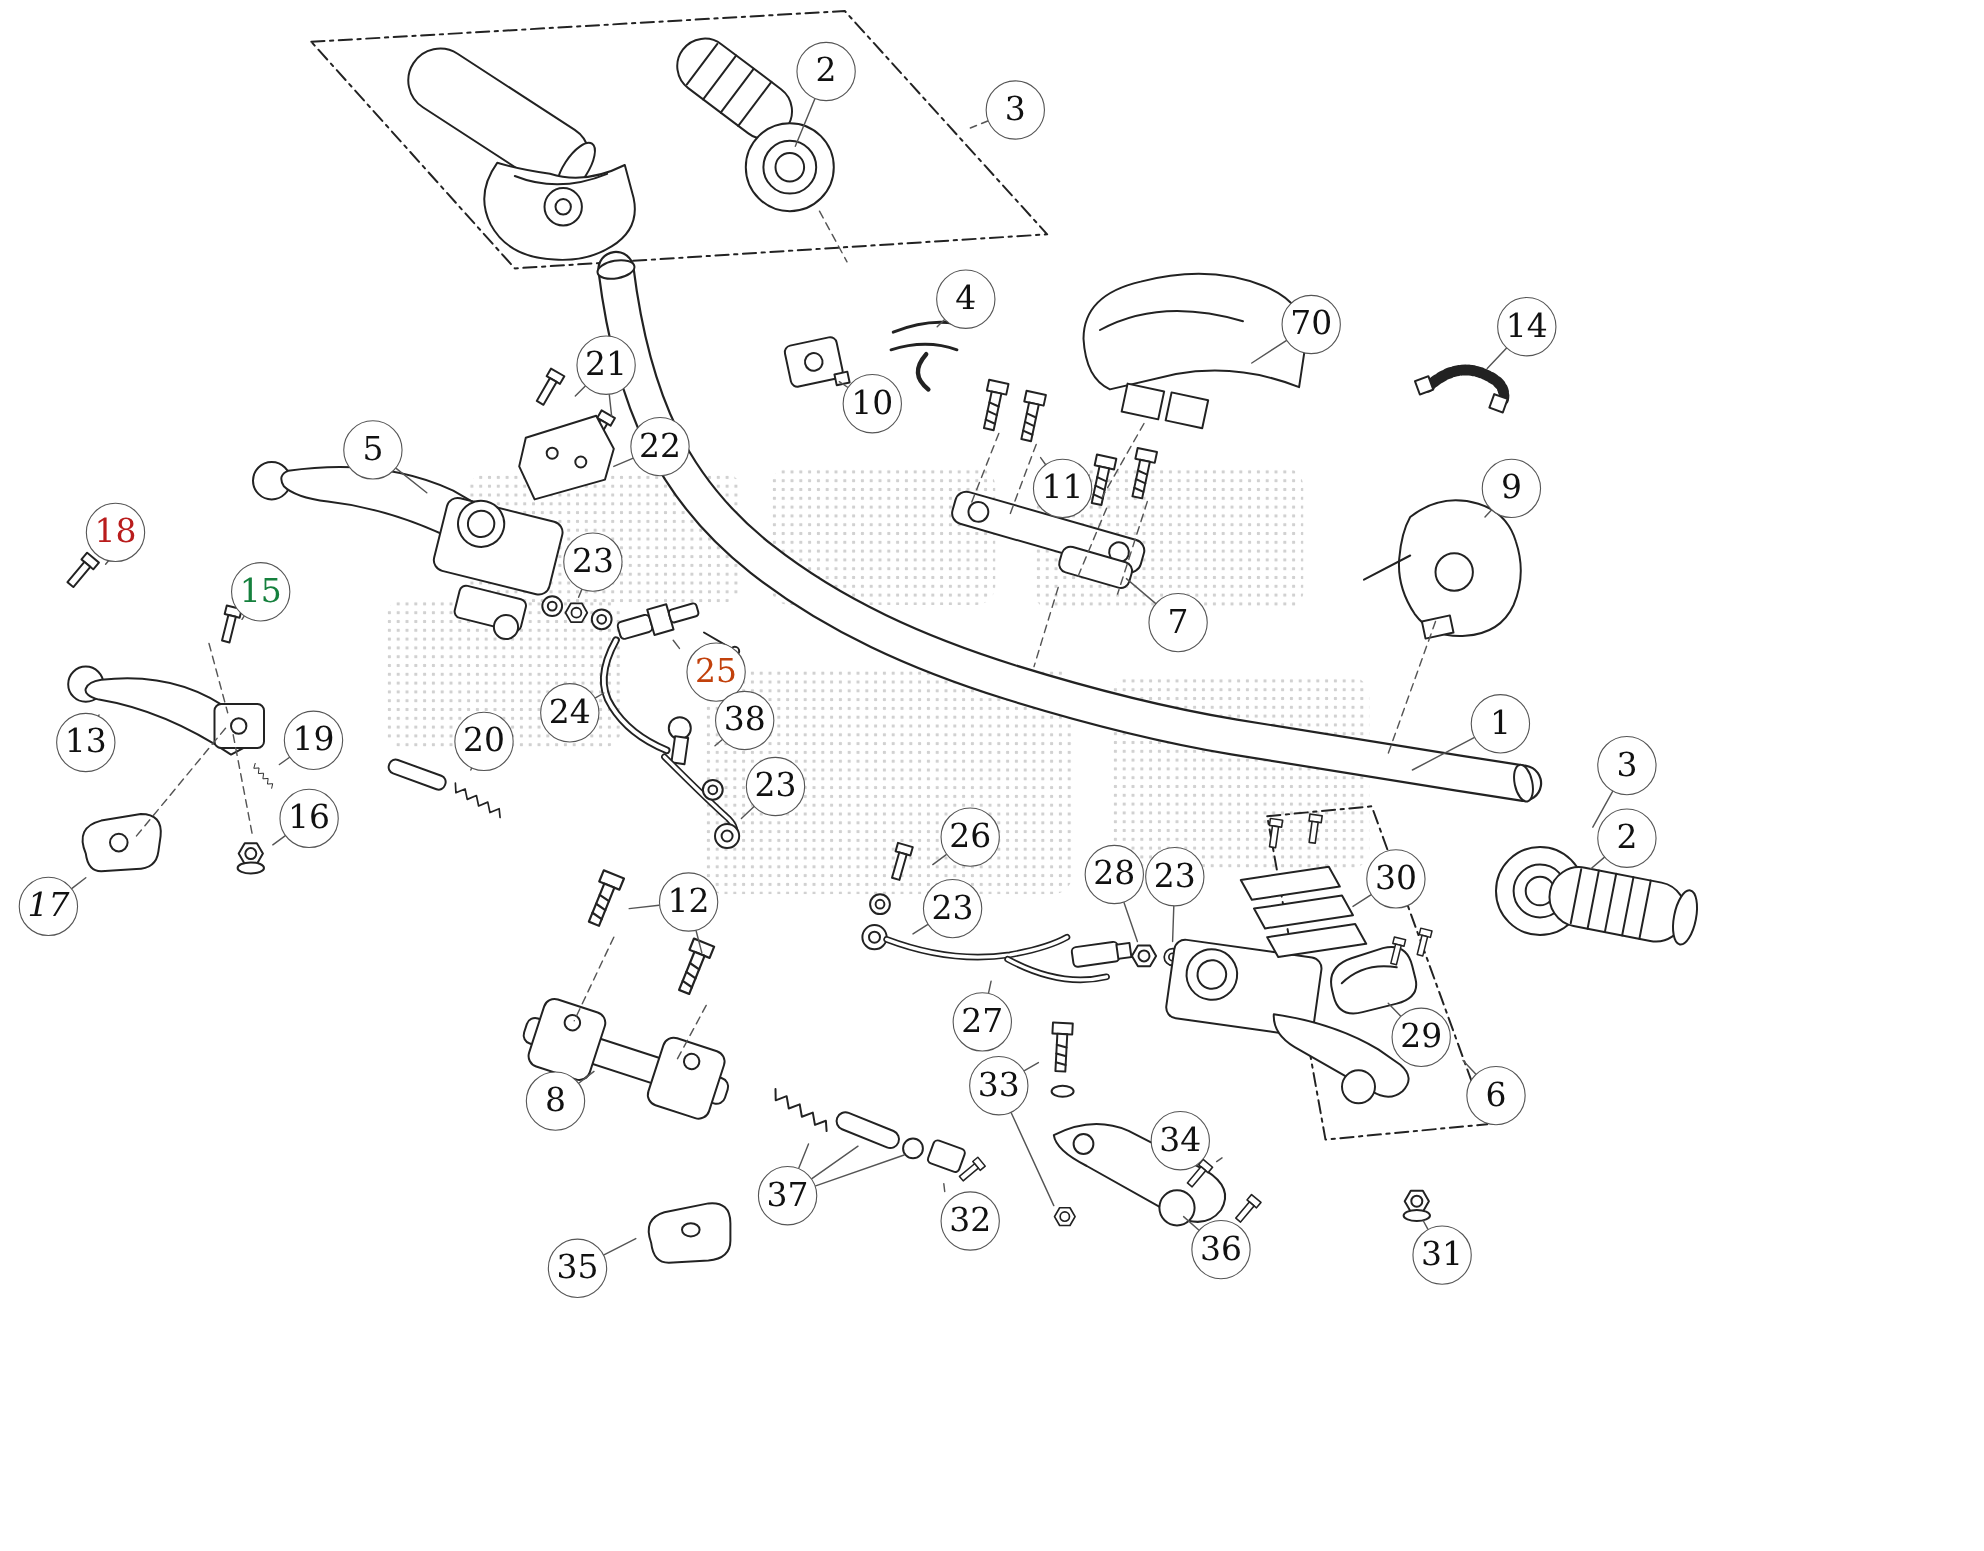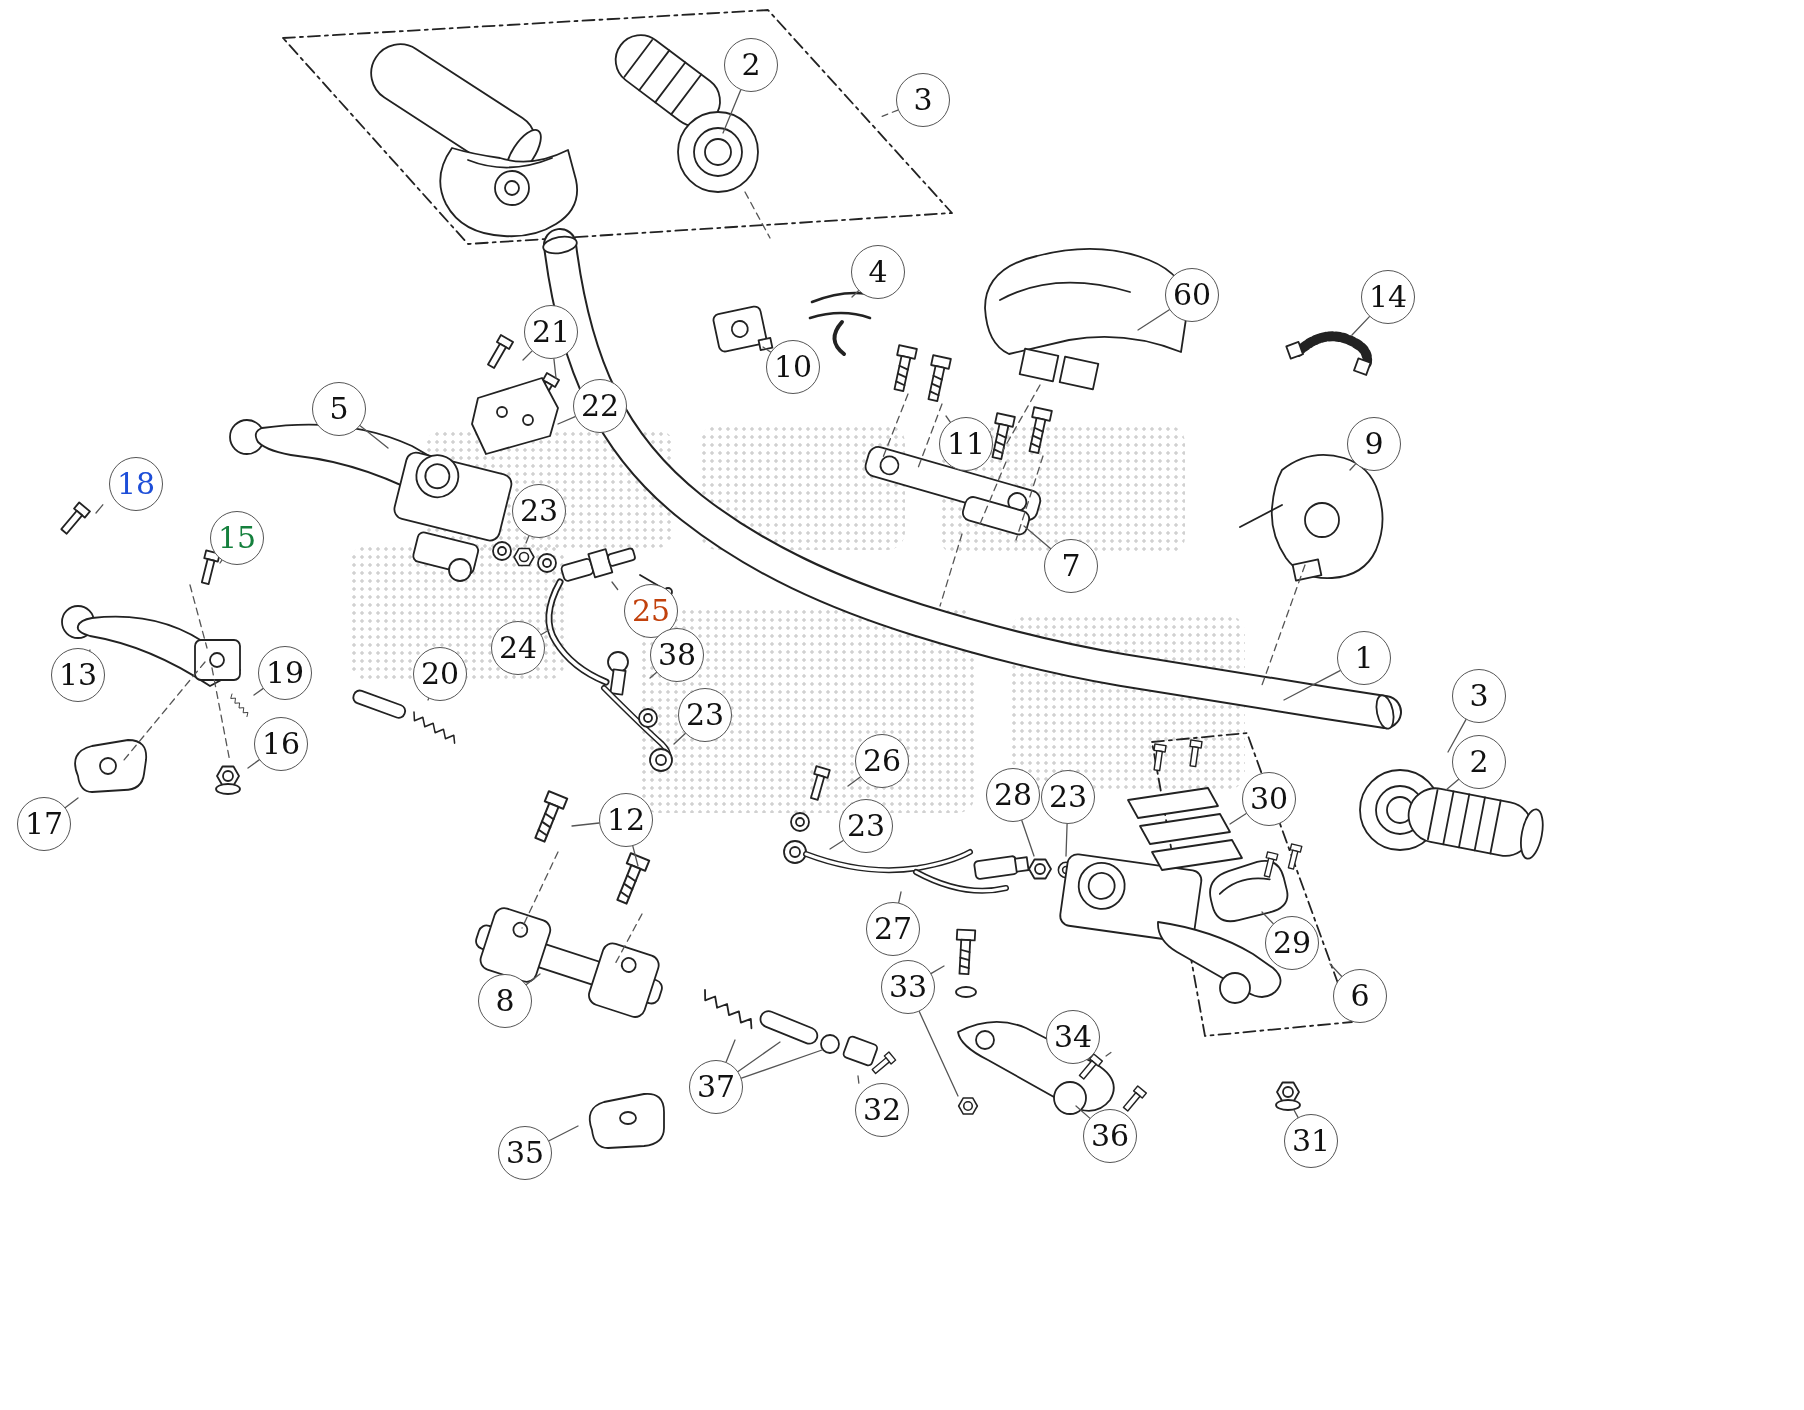--- a/index.html
+++ b/index.html
@@ -401,49 +401,49 @@
           <line x1="1298.017519497415" y1="1117.3260649658744" x2="1294" y2="1110" stroke="#555555"></line>
           <line x1="549.0580664152009" y1="1140.7440039016901" x2="578" y2="1126" stroke="#555555"></line>
         </g>
     </g>
   </svg>
 
   <div id="callout-layer">
       <div class="callout" style="left: 724px; top: 38px; border-color: rgb(85, 85, 85); color: rgb(17, 17, 17);">2</div>
       <div class="callout" style="left: 896px; top: 73px; border-color: rgb(85, 85, 85); color: rgb(17, 17, 17);">3</div>
       <div class="callout" style="left: 851px; top: 245px; border-color: rgb(85, 85, 85); color: rgb(17, 17, 17);">4</div>
-      <div class="callout" style="left: 1165px; top: 268px; border-color: rgb(85, 85, 85); color: rgb(17, 17, 17);">60</div>
+      <div class="callout" style="left: 1165px; top: 268px; border-color: rgb(85, 85, 85); color: rgb(17, 17, 17);">70</div>
       <div class="callout" style="left: 1361px; top: 270px; border-color: rgb(85, 85, 85); color: rgb(17, 17, 17);">14</div>
       <div class="callout" style="left: 524px; top: 305px; border-color: rgb(85, 85, 85); color: rgb(17, 17, 17);">21</div>
       <div class="callout" style="left: 766px; top: 340px; border-color: rgb(85, 85, 85); color: rgb(17, 17, 17);">10</div>
       <div class="callout" style="left: 573px; top: 379px; border-color: rgb(85, 85, 85); color: rgb(17, 17, 17);">22</div>
       <div class="callout" style="left: 312px; top: 382px; border-color: rgb(85, 85, 85); color: rgb(17, 17, 17);">5</div>
       <div class="callout" style="left: 939px; top: 417px; border-color: rgb(85, 85, 85); color: rgb(17, 17, 17);">11</div>
       <div class="callout" style="left: 1347px; top: 417px; border-color: rgb(85, 85, 85); color: rgb(17, 17, 17);">9</div>
-      <div class="callout" style="left: 109px; top: 457px; border-color: rgb(85, 85, 85); color: #1d4ed8;">18</div>
+      <div class="callout" style="left: 78px; top: 457px; border-color: rgb(85, 85, 85); color: #b91c1c;">18</div>
       <div class="callout" style="left: 512px; top: 484px; border-color: rgb(85, 85, 85); color: rgb(17, 17, 17);">23</div>
       <div class="callout" style="left: 210px; top: 511px; border-color: rgb(85, 85, 85); color: #15803d;">15</div>
       <div class="callout" style="left: 1044px; top: 539px; border-color: rgb(85, 85, 85); color: rgb(17, 17, 17);">7</div>
       <div class="callout" style="left: 624px; top: 584px; border-color: rgb(85, 85, 85); color: #c2410c;">25</div>
       <div class="callout" style="left: 491px; top: 621px; border-color: rgb(85, 85, 85); color: rgb(17, 17, 17);">24</div>
       <div class="callout" style="left: 51px; top: 648px; border-color: rgb(85, 85, 85); color: rgb(17, 17, 17);">13</div>
       <div class="callout" style="left: 650px; top: 628px; border-color: rgb(85, 85, 85); color: rgb(17, 17, 17);">38</div>
       <div class="callout" style="left: 258px; top: 646px; border-color: rgb(85, 85, 85); color: rgb(17, 17, 17);">19</div>
       <div class="callout" style="left: 413px; top: 647px; border-color: rgb(85, 85, 85); color: rgb(17, 17, 17);">20</div>
       <div class="callout" style="left: 1337px; top: 631px; border-color: rgb(85, 85, 85); color: rgb(17, 17, 17);">1</div>
       <div class="callout" style="left: 678px; top: 688px; border-color: rgb(85, 85, 85); color: rgb(17, 17, 17);">23</div>
       <div class="callout" style="left: 1452px; top: 669px; border-color: rgb(85, 85, 85); color: rgb(17, 17, 17);">3</div>
       <div class="callout" style="left: 254px; top: 717px; border-color: rgb(85, 85, 85); color: rgb(17, 17, 17);">16</div>
       <div class="callout" style="left: 855px; top: 734px; border-color: rgb(85, 85, 85); color: rgb(17, 17, 17);">26</div>
       <div class="callout" style="left: 1452px; top: 735px; border-color: rgb(85, 85, 85); color: rgb(17, 17, 17);">2</div>
       <div class="callout" style="left: 986px; top: 768px; border-color: rgb(85, 85, 85); color: rgb(17, 17, 17);">28</div>
       <div class="callout" style="left: 1041px; top: 770px; border-color: rgb(85, 85, 85); color: rgb(17, 17, 17);">23</div>
       <div class="callout" style="left: 1242px; top: 772px; border-color: rgb(85, 85, 85); color: rgb(17, 17, 17);">30</div>
       <div class="callout" style="left: 599px; top: 793px; border-color: rgb(85, 85, 85); color: rgb(17, 17, 17);">12</div>
-      <div class="callout" style="left: 17px; top: 797px; border-color: rgb(85, 85, 85); color: rgb(17, 17, 17);">17</div>
+      <div class="callout" style="left: 17px; top: 797px; border-color: rgb(85, 85, 85); color: rgb(17, 17, 17); font-style: italic;">17</div>
       <div class="callout" style="left: 839px; top: 799px; border-color: rgb(85, 85, 85); color: rgb(17, 17, 17);">23</div>
       <div class="callout" style="left: 866px; top: 902px; border-color: rgb(85, 85, 85); color: rgb(17, 17, 17);">27</div>
       <div class="callout" style="left: 1265px; top: 916px; border-color: rgb(85, 85, 85); color: rgb(17, 17, 17);">29</div>
       <div class="callout" style="left: 881px; top: 960px; border-color: rgb(85, 85, 85); color: rgb(17, 17, 17);">33</div>
       <div class="callout" style="left: 1333px; top: 969px; border-color: rgb(85, 85, 85); color: rgb(17, 17, 17);">6</div>
       <div class="callout" style="left: 478px; top: 974px; border-color: rgb(85, 85, 85); color: rgb(17, 17, 17);">8</div>
       <div class="callout" style="left: 1046px; top: 1010px; border-color: rgb(85, 85, 85); color: rgb(17, 17, 17);">34</div>
       <div class="callout" style="left: 689px; top: 1060px; border-color: rgb(85, 85, 85); color: rgb(17, 17, 17);">37</div>
       <div class="callout" style="left: 835px; top: 1083px; border-color: rgb(85, 85, 85); color: rgb(17, 17, 17); margin-left: 20px;">32</div>
       <div class="callout" style="left: 1083px; top: 1109px; border-color: rgb(85, 85, 85); color: rgb(17, 17, 17);">36</div>

